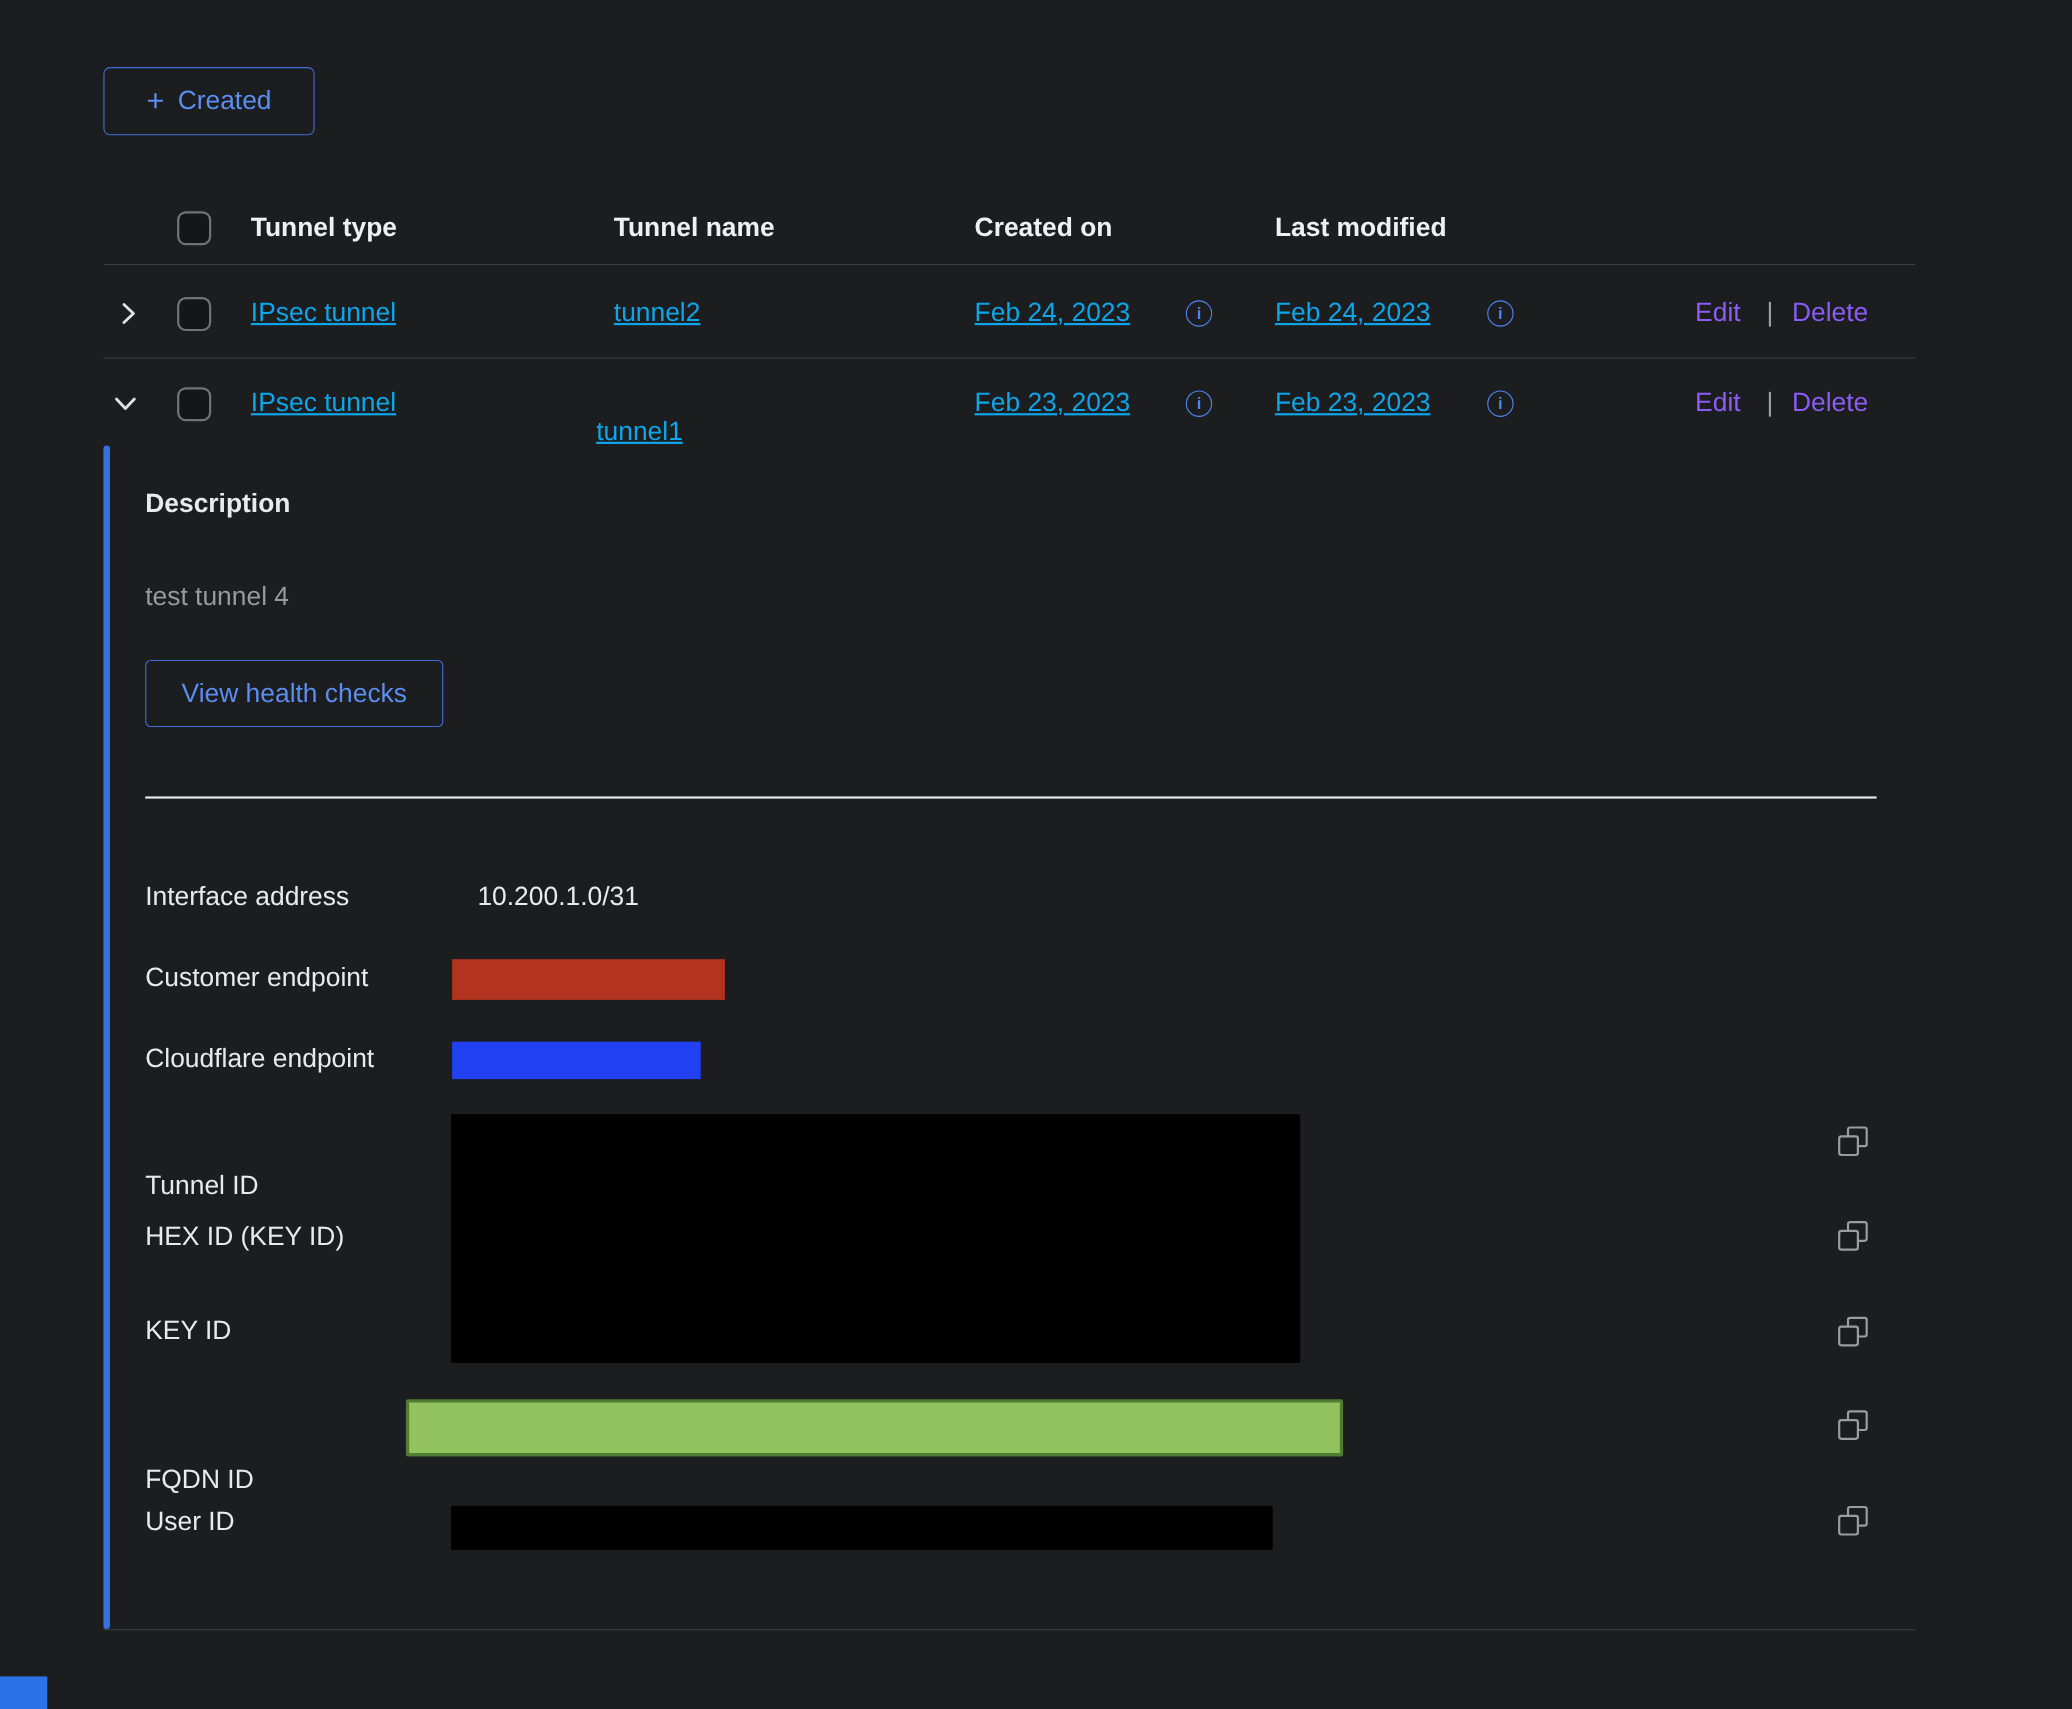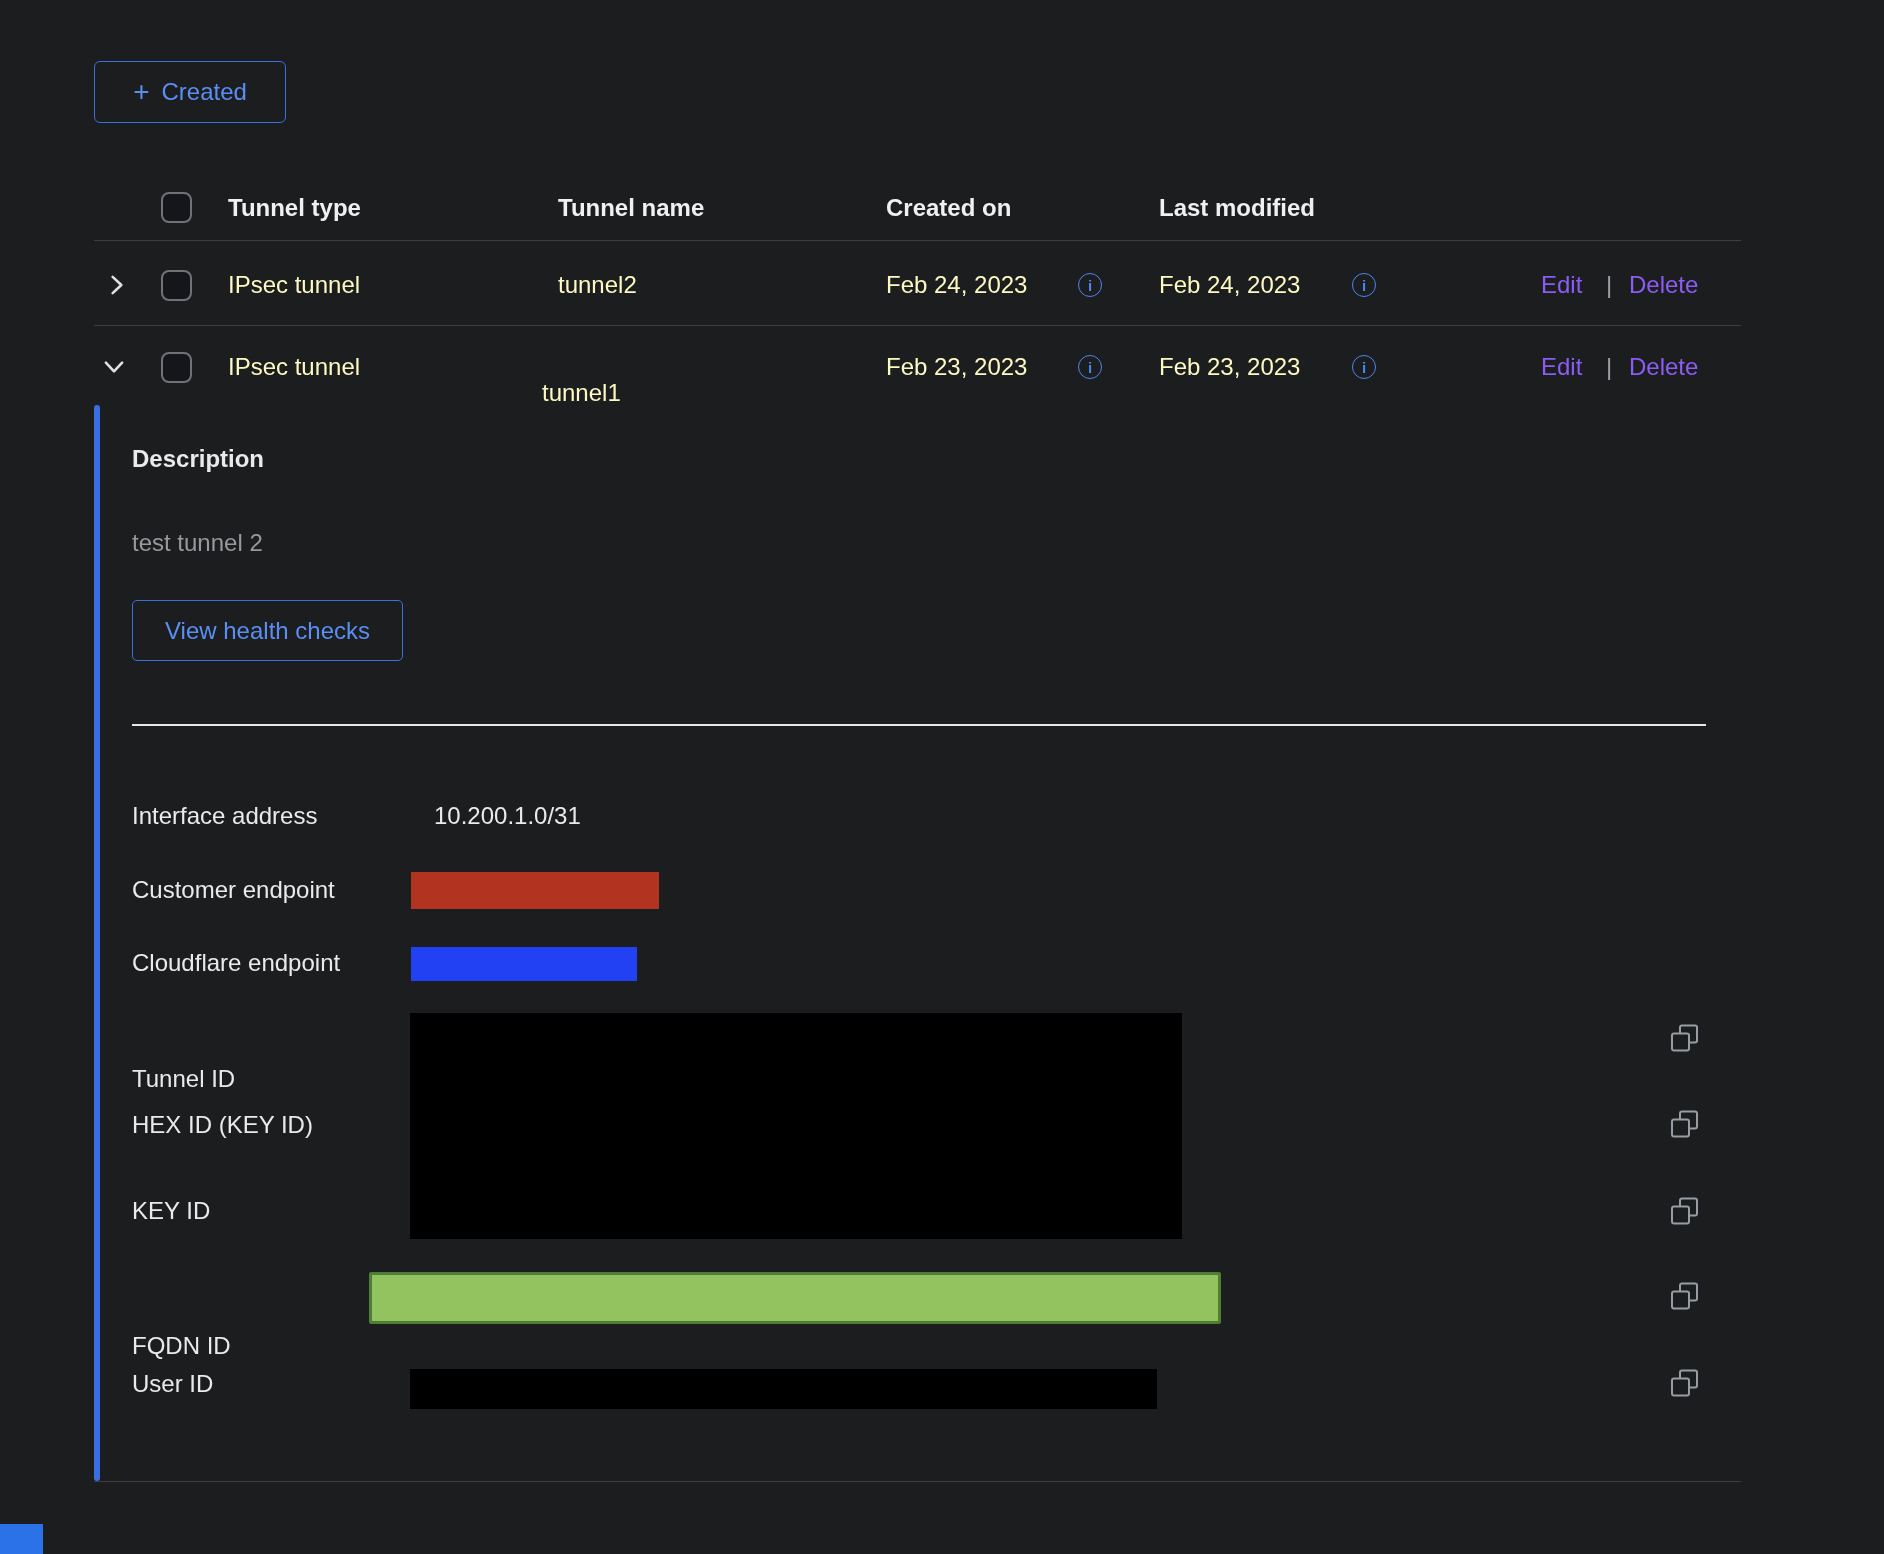--- a/index.html
+++ b/index.html
@@ -8,21 +8,21 @@
     width:1884px;height:1554px;
     background:#1c1d1f;
     font-family:"Liberation Sans","DejaVu Sans",sans-serif;
     color:#e8eaec;
     overflow:hidden;
   }
   .abs{position:absolute;}
   .vc{transform:translateY(-50%);}
   .txt{font-size:24px;line-height:1.2;white-space:nowrap;}
   .hdr{font-size:24px;font-weight:700;color:#eef0f2;}
-  .cell{font-size:24px;color:#fef9c3;}
+  .cell{font-size:24px;color:#0ea5e9;text-decoration:underline;}
   .muted{color:#97999c;}
   .semibold{font-weight:600;}
   .line{height:1px;background:#3b3e42;}
   .btn-outline{
     display:flex;align-items:center;justify-content:center;gap:12px;
     border:1px solid #3f6fd8;border-radius:6px;
     background:transparent;color:#5a8ef2;
     font-size:24px;font-family:inherit;cursor:pointer;
   }
   .link{color:#8b5cf6;text-underline-offset:5px;font-size:24px;cursor:pointer;}
@@ -104,21 +104,21 @@
       </span>
     <a class="link abs vc" style="left:1541px;top:367px;">Edit</a>
     <span class="pipe abs vc" style="left:1606px;top:367px;">|</span>
     <a class="link abs vc" style="left:1629px;top:367px;">Delete</a>
   </div>
 
   <div>
     <div class="expanded-bar abs" style="left: 94px; top: 405px; height: 1076px; background-color: rgb(59, 111, 224);"></div>
 
     <div class="txt semibold abs vc" style="left:132px;top:459px;">Description</div>
-    <div class="txt muted abs vc" style="left:132px;top:543px;">test tunnel 2</div>
+    <div class="txt muted abs vc" style="left:132px;top:543px;">test tunnel 4</div>
 
     <button class="btn-outline abs" style="left:132px;top:600px;height:61px;padding:0 32px;border-radius:5px;">
       <span>View health checks</span>
     </button>
 
     <div class="abs" style="left:132px;top:724px;width:1574px;height:2px;background:#e6e7e8;"></div>
 
     <div class="txt abs vc" style="left:132px;top:816px;">Interface address</div>
     <div class="txt abs vc" style="left:434px;top:816px;">10.200.1.0/31</div>
 

